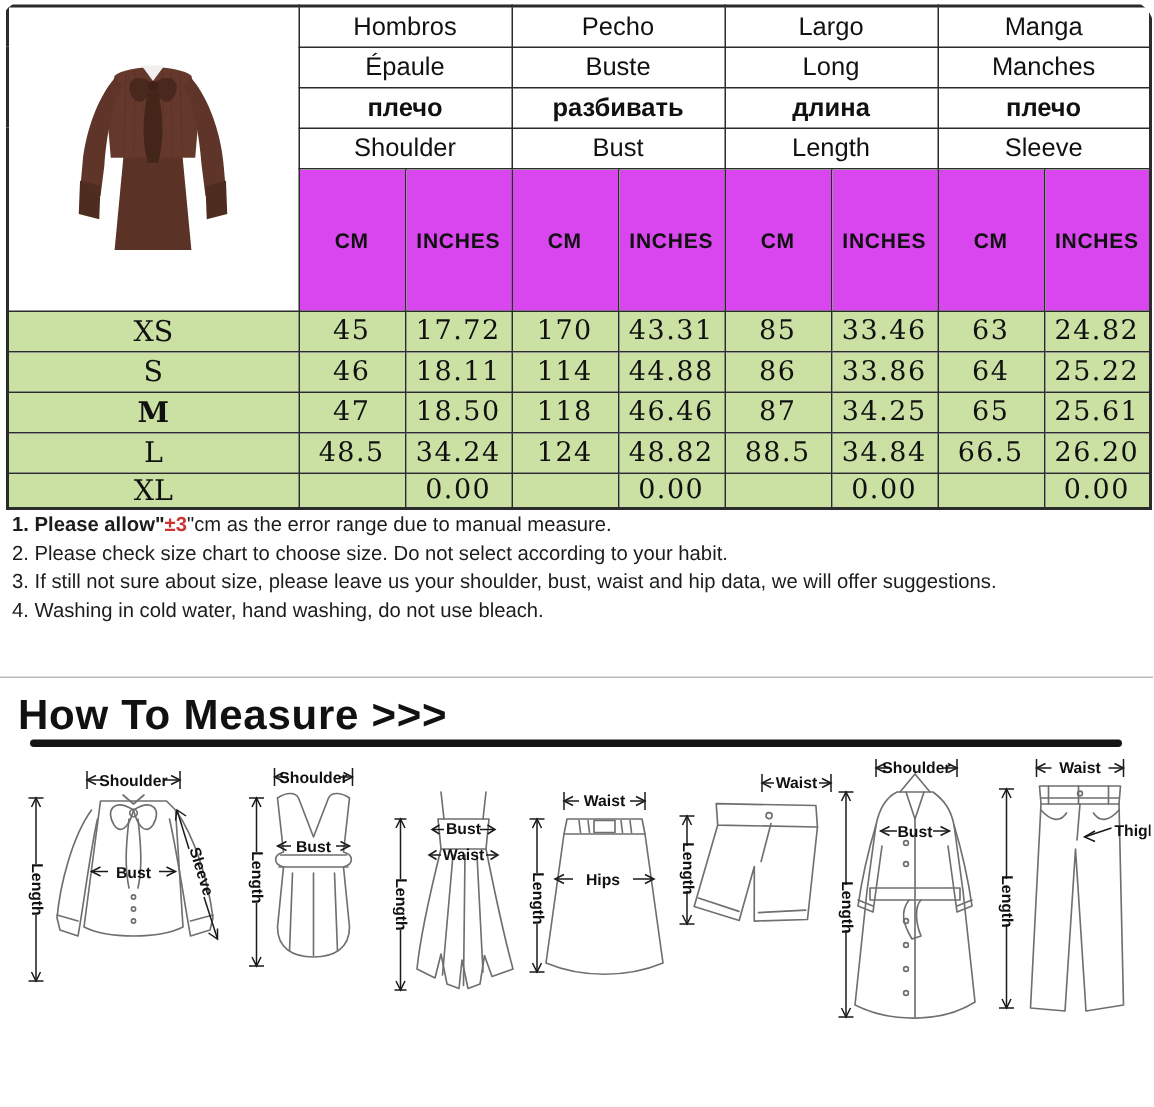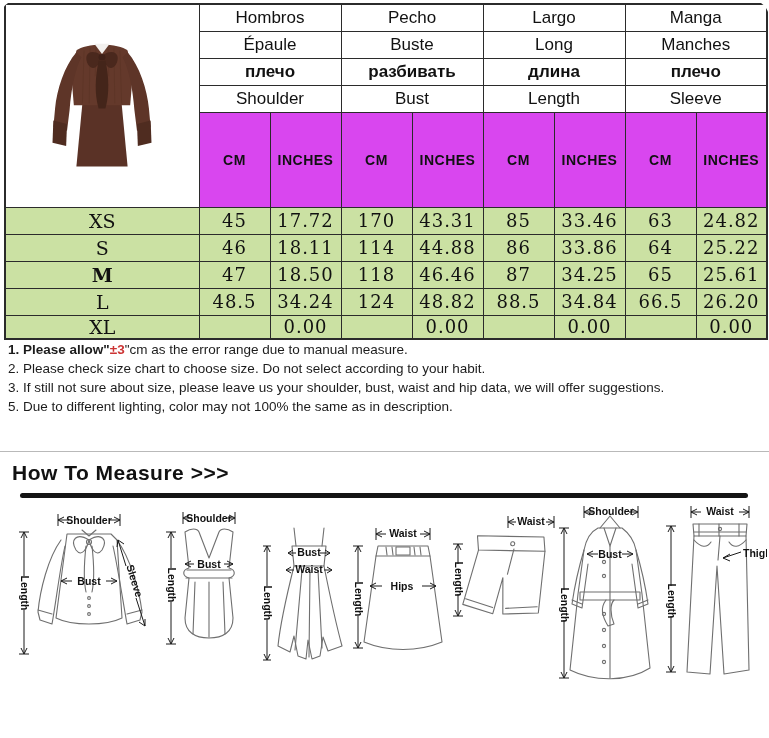--- a/index.html
+++ b/index.html
@@ -21,21 +21,21 @@
   tr.data-row.bold-size td.size-cell{font-weight:bold;}
   tr.data-row.last{height:22px;}
   td.photo-cell{background:#fff;}
   .photo-wrap{display:flex;align-items:center;justify-content:center;width:100%;height:100%;}
   
   .notes{position:absolute;left:8px;top:340px;width:752px;font-size:13.5px;line-height:19px;color:#1c1c1c;}
   .notes .head{font-weight:bold;font-size:14px;}
   .notes .n1b{font-weight:bold;}
   .notes .red{font-weight:bold;}
   .sep-thin{position:absolute;left:0;top:451px;width:769px;height:1px;background:#b9b9b9;}
-  .measure-title{position:absolute;left:12px;top:461px;font-size:21px;font-weight:bold;letter-spacing:.5px;}
+  .measure-title{position:absolute;left:12px;top:461px;font-size:28px;font-weight:bold;letter-spacing:.5px;}
   .sep-thick{position:absolute;left:20px;top:493px;width:728px;height:5px;background:#141414;border-radius:3px;}
   
   .figures{position:absolute;left:0;top:500px;width:769px;height:200px;}
   .fig{position:absolute;}
   .fig svg{display:block;}
   .fig text{font-family:"Liberation Sans",sans-serif;font-weight:bold;font-size:10.5px;fill:#111;}
   .fig .g{stroke:#6f6f6f;fill:none;stroke-width:1.1;stroke-linejoin:round;stroke-linecap:round;}
   .fig .d{stroke:#1a1a1a;fill:none;stroke-width:1;}
 </style>
 </head>
@@ -165,21 +165,21 @@
       <td></td>
       <td>0.00</td>
     </tr>
   </tbody>
     </table>
 
   <div class="notes">
     <div><span class="n1b">1. Please allow"</span><span class="red" style="color:#cc3333">±3</span><span>"cm as the error range due to manual measure.</span></div>
     <div>2. Please check size chart to choose size. Do not select according to your habit.</div>
     <div>3. If still not sure about size, please leave us your shoulder, bust, waist and hip data, we will offer suggestions.</div>
-    <div>5. Due to different lighting,  color may not 100% the same as in description.</div>
+    <div>4. Washing in cold water, hand washing, do not use bleach.</div>
   </div>
 
   <div class="sep-thin"></div>
   <div class="measure-title">How To Measure &gt;&gt;&gt;</div>
   <div class="sep-thick"></div>
 
   <div class="figures">
 
     <div class="fig" style="left:14px;top:6px">
       <svg width="150" height="155" viewBox="0 0 150 155">

